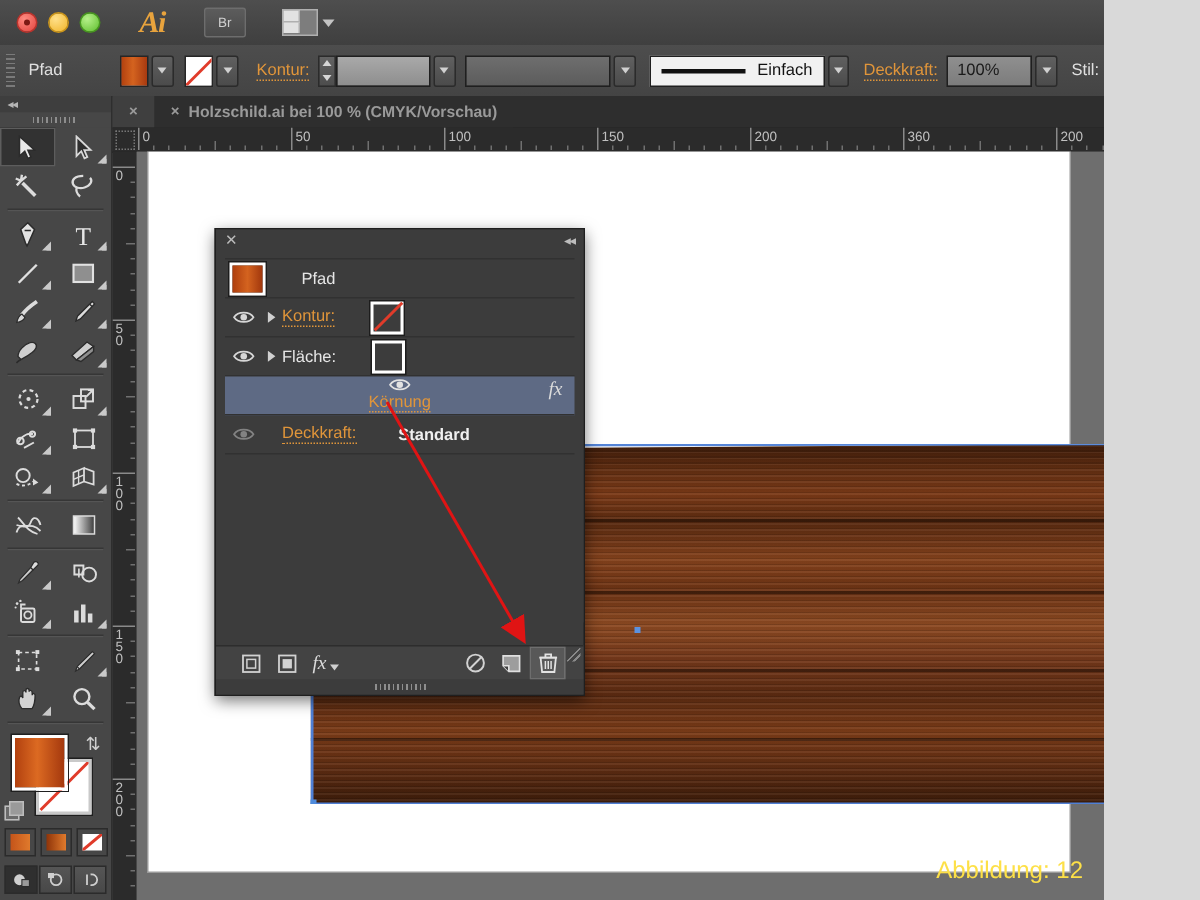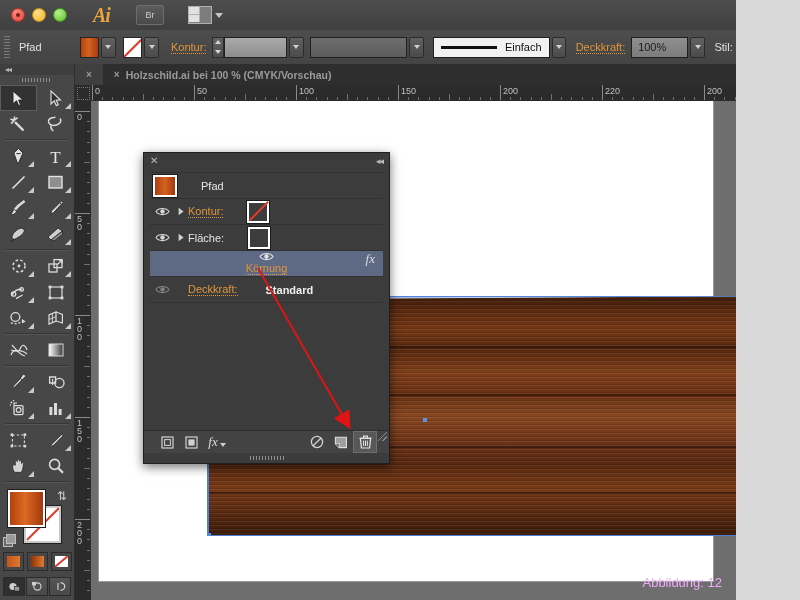--- a/index.html
+++ b/index.html
@@ -191,21 +191,21 @@
     display:flex;align-items:center;justify-content:center;}
   .p-grip i{display:block;width:34px;height:4px;
     background:repeating-linear-gradient(to right,#8d8d8d 0 1px,transparent 1px 3px);}
   .resize-grip{position:absolute;right:2px;bottom:12px;width:9px;height:9px;
     background:
       linear-gradient(135deg,transparent 45%,#8a8a8a 45%,#8a8a8a 55%,transparent 55%),
       linear-gradient(135deg,transparent 70%,#8a8a8a 70%,#8a8a8a 80%,transparent 80%);}
 
   
   .annot{position:absolute;left:0;top:0;width:800px;height:600px;pointer-events:none;}
-  .caption{position:absolute;right:14px;bottom:10px;color:#f0abfc;font-size:13px;}
+  .caption{position:absolute;right:14px;bottom:10px;color:#fde047;font-size:16px;}
 </style>
 </head>
 <body>
 
 <div id="app">
 
   <div class="titlebar">
     <div class="traffic">
       <div class="tl red"></div>
       <div class="tl yellow"></div>
@@ -628,21 +628,21 @@
       <div class="rtickH" style="left: 435.2px; height: 3px; top: 12px; background: rgb(112, 112, 112);"></div>
       <div class="rtickH" style="left: 445.4px; height: 3px; top: 12px; background: rgb(112, 112, 112);"></div>
       <div class="rtickH" style="left: 455.6px; height: 3px; top: 12px; background: rgb(112, 112, 112);"></div>
       <div class="rtickH" style="left: 465.8px; height: 3px; top: 12px; background: rgb(112, 112, 112);"></div>
       <div class="rtickH" style="left: 476px; height: 6px; top: 9px; background: rgb(112, 112, 112);"></div>
       <div class="rtickH" style="left: 486.2px; height: 3px; top: 12px; background: rgb(112, 112, 112);"></div>
       <div class="rtickH" style="left: 496.4px; height: 3px; top: 12px; background: rgb(112, 112, 112);"></div>
       <div class="rtickH" style="left: 506.6px; height: 3px; top: 12px; background: rgb(112, 112, 112);"></div>
       <div class="rtickH" style="left: 516.8px; height: 3px; top: 12px; background: rgb(112, 112, 112);"></div>
       <div class="rtickH" style="left: 527px; height: 15px;"></div>
-      <div class="rlblH" style="left: 527px;">220</div>
+      <div class="rlblH" style="left: 527px;">360</div>
       <div class="rtickH" style="left: 537.2px; height: 3px; top: 12px; background: rgb(112, 112, 112);"></div>
       <div class="rtickH" style="left: 547.4px; height: 3px; top: 12px; background: rgb(112, 112, 112);"></div>
       <div class="rtickH" style="left: 557.6px; height: 3px; top: 12px; background: rgb(112, 112, 112);"></div>
       <div class="rtickH" style="left: 567.8px; height: 3px; top: 12px; background: rgb(112, 112, 112);"></div>
       <div class="rtickH" style="left: 578px; height: 6px; top: 9px; background: rgb(112, 112, 112);"></div>
       <div class="rtickH" style="left: 588.2px; height: 3px; top: 12px; background: rgb(112, 112, 112);"></div>
       <div class="rtickH" style="left: 598.4px; height: 3px; top: 12px; background: rgb(112, 112, 112);"></div>
       <div class="rtickH" style="left: 608.6px; height: 3px; top: 12px; background: rgb(112, 112, 112);"></div>
       <div class="rtickH" style="left: 618.8px; height: 3px; top: 12px; background: rgb(112, 112, 112);"></div>
       <div class="rtickH" style="left: 629px; height: 15px;"></div>

